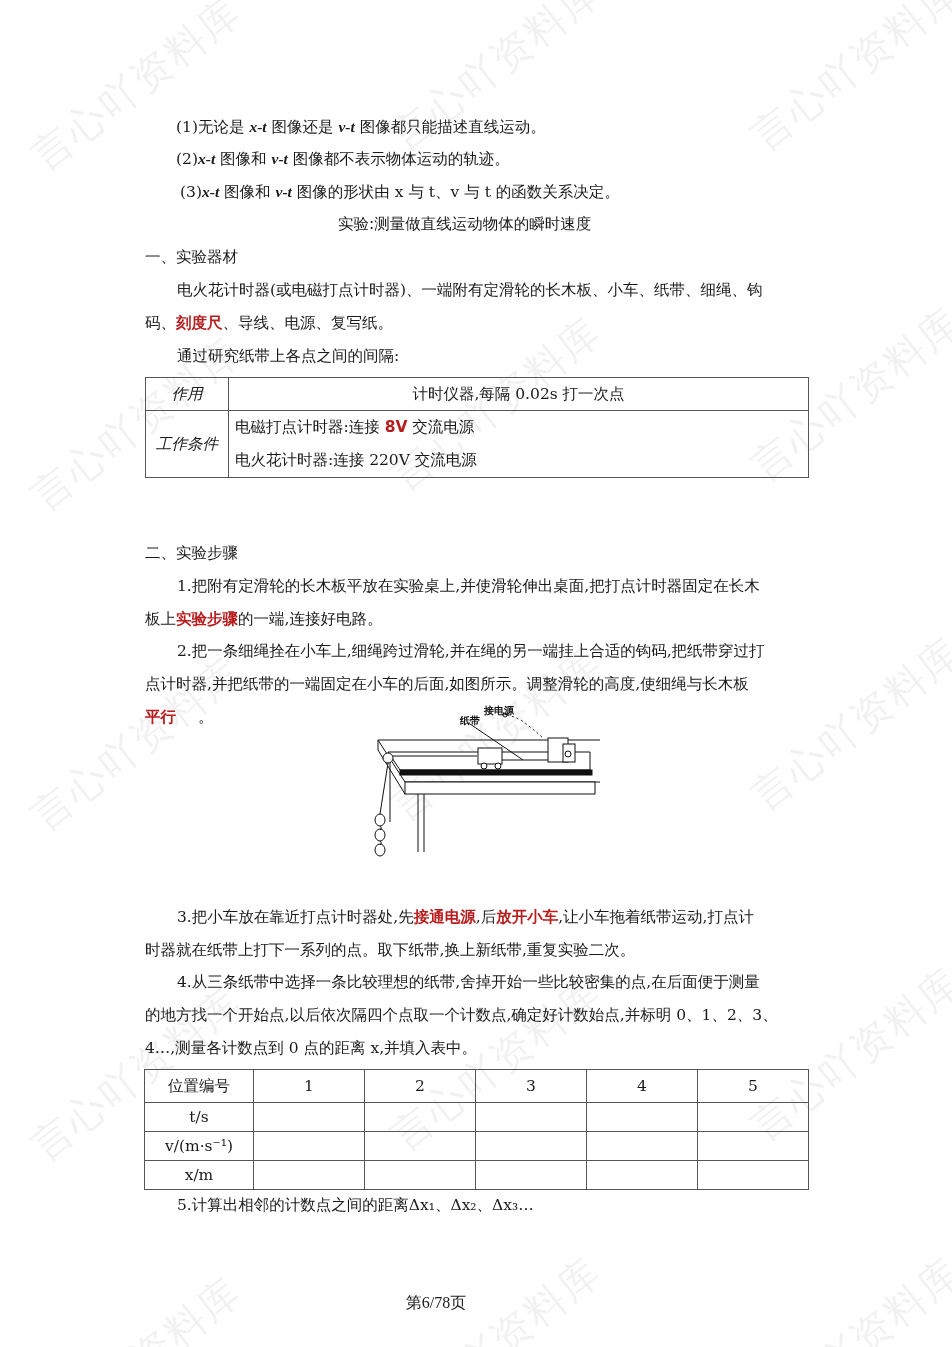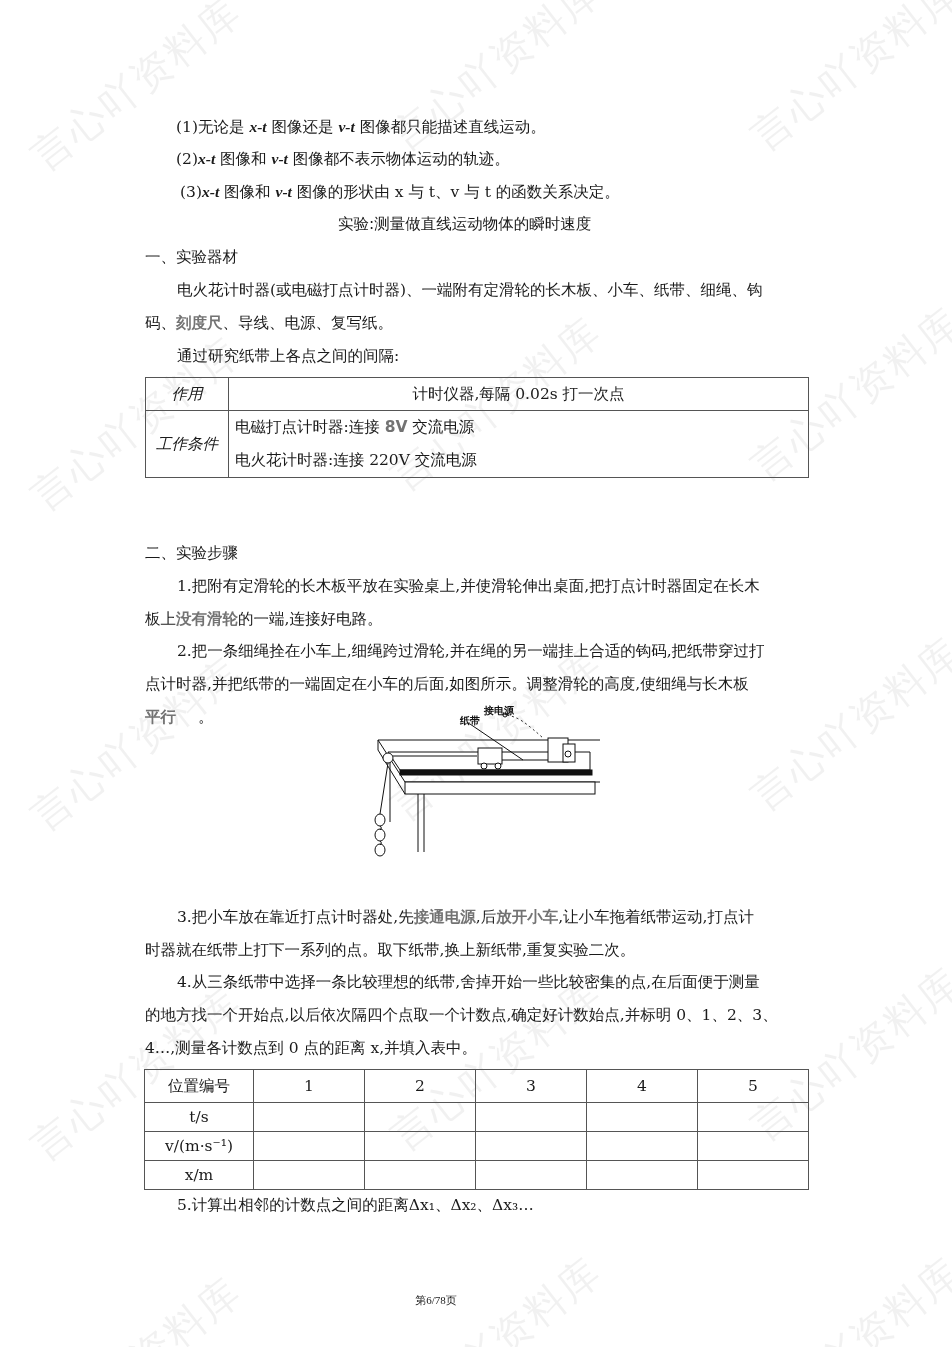--- a/index.html
+++ b/index.html
@@ -9,33 +9,33 @@
     font-family: "DejaVu Serif", "Liberation Serif", serif;
     font-size: 15.5px;
   }
   .wm-layer { position: absolute; inset: 0; pointer-events: none; z-index: 0; }
   .wm {
     position: absolute; font-family: "DejaVu Sans", sans-serif; font-size: 40px;
     color: rgba(0,0,0,0.055); transform: rotate(-38deg); transform-origin: left top;
     white-space: nowrap; letter-spacing: 2px;
   }
   .line { position: absolute; white-space: nowrap; z-index: 1; line-height: 20px; }
-  .red { color: #737373; font-weight: bold; font-family: "DejaVu Sans", sans-serif; text-align: right; }
+  .red { color: #b91c1c; font-weight: bold; font-family: "DejaVu Sans", sans-serif; text-align: right; }
   .bold { font-weight: normal; font-family: "DejaVu Sans", sans-serif; }
   i { font-family: "Liberation Serif", serif; font-style: italic; font-weight: bold; }
   .tbl { position: absolute; border-collapse: collapse; z-index: 1; }
   .tbl td { border: 1px solid #555; padding: 0 6px; vertical-align: middle; }
   .t1 { left: 145px; top: 377px; width: 664px; }
   .t1 .lbl { text-align: center; width: 70px; font-style: italic; }
   .t1 .sub { display: block; line-height: 33px; }
   .t2 { left: 144px; top: 1069px; width: 665px; padding-left: 44px; }
   .t2 td { text-align: center; height: 28px; }
   .t2 td.first { width: 96px; }
   .figure { position: absolute; left: 360px; top: 702px; width: 240px; height: 165px; z-index: 1; }
-  .page-num { position: absolute; left: 0; width: 872px; top: 1293px; text-align: center; font-size: 11px; font-family: "Liberation Serif", serif; z-index: 1; }
+  .page-num { position: absolute; left: 0; width: 872px; top: 1293px; text-align: center; font-size: 16px; font-family: "Liberation Serif", serif; z-index: 1; }
 </style>
 </head>
 <body>
 
 <div class="wm-layer">
   <div class="wm" style="left:20px;top:140px">言心吖资料库</div>
   <div class="wm" style="left:380px;top:120px">言心吖资料库</div>
   <div class="wm" style="left:740px;top:120px">言心吖资料库</div>
   <div class="wm" style="left:20px;top:480px">言心吖资料库</div>
   <div class="wm" style="left:380px;top:460px">言心吖资料库</div>
@@ -82,21 +82,21 @@
       <span class="sub"><span>电磁打点计时器:连接 </span><span class="red">8V</span><span> 交流电源</span></span>
       <span class="sub">电火花计时器:连接 220V 交流电源</span>
     </td>
   </tr>
 </tbody>
   </table>
 
 <div class="line" style="left:145px;top:543px">二、实验步骤</div>
 <div class="line" style="left:177px;top:576px">1.把附有定滑轮的长木板平放在实验桌上,并使滑轮伸出桌面,把打点计时器固定在长木</div>
 <div class="line" style="left:145px;top:609px">
-  <span>板上</span><span class="red">没有滑轮</span><span>的一端,连接好电路。</span>
+  <span>板上</span><span class="red">实验步骤</span><span>的一端,连接好电路。</span>
 </div>
 <div class="line" style="left:177px;top:641px">2.把一条细绳拴在小车上,细绳跨过滑轮,并在绳的另一端挂上合适的钩码,把纸带穿过打</div>
 <div class="line" style="left:145px;top:674px">点计时器,并把纸带的一端固定在小车的后面,如图所示。调整滑轮的高度,使细绳与长木板</div>
 <div class="line" style="left:145px;top:707px">
   <span class="red">平行</span><span style="margin-left:22px">。</span>
 </div>
 
 <div class="figure">
   <svg width="240" height="165" viewBox="0 0 240 165">
     <g stroke="#111" fill="none" stroke-width="1">

